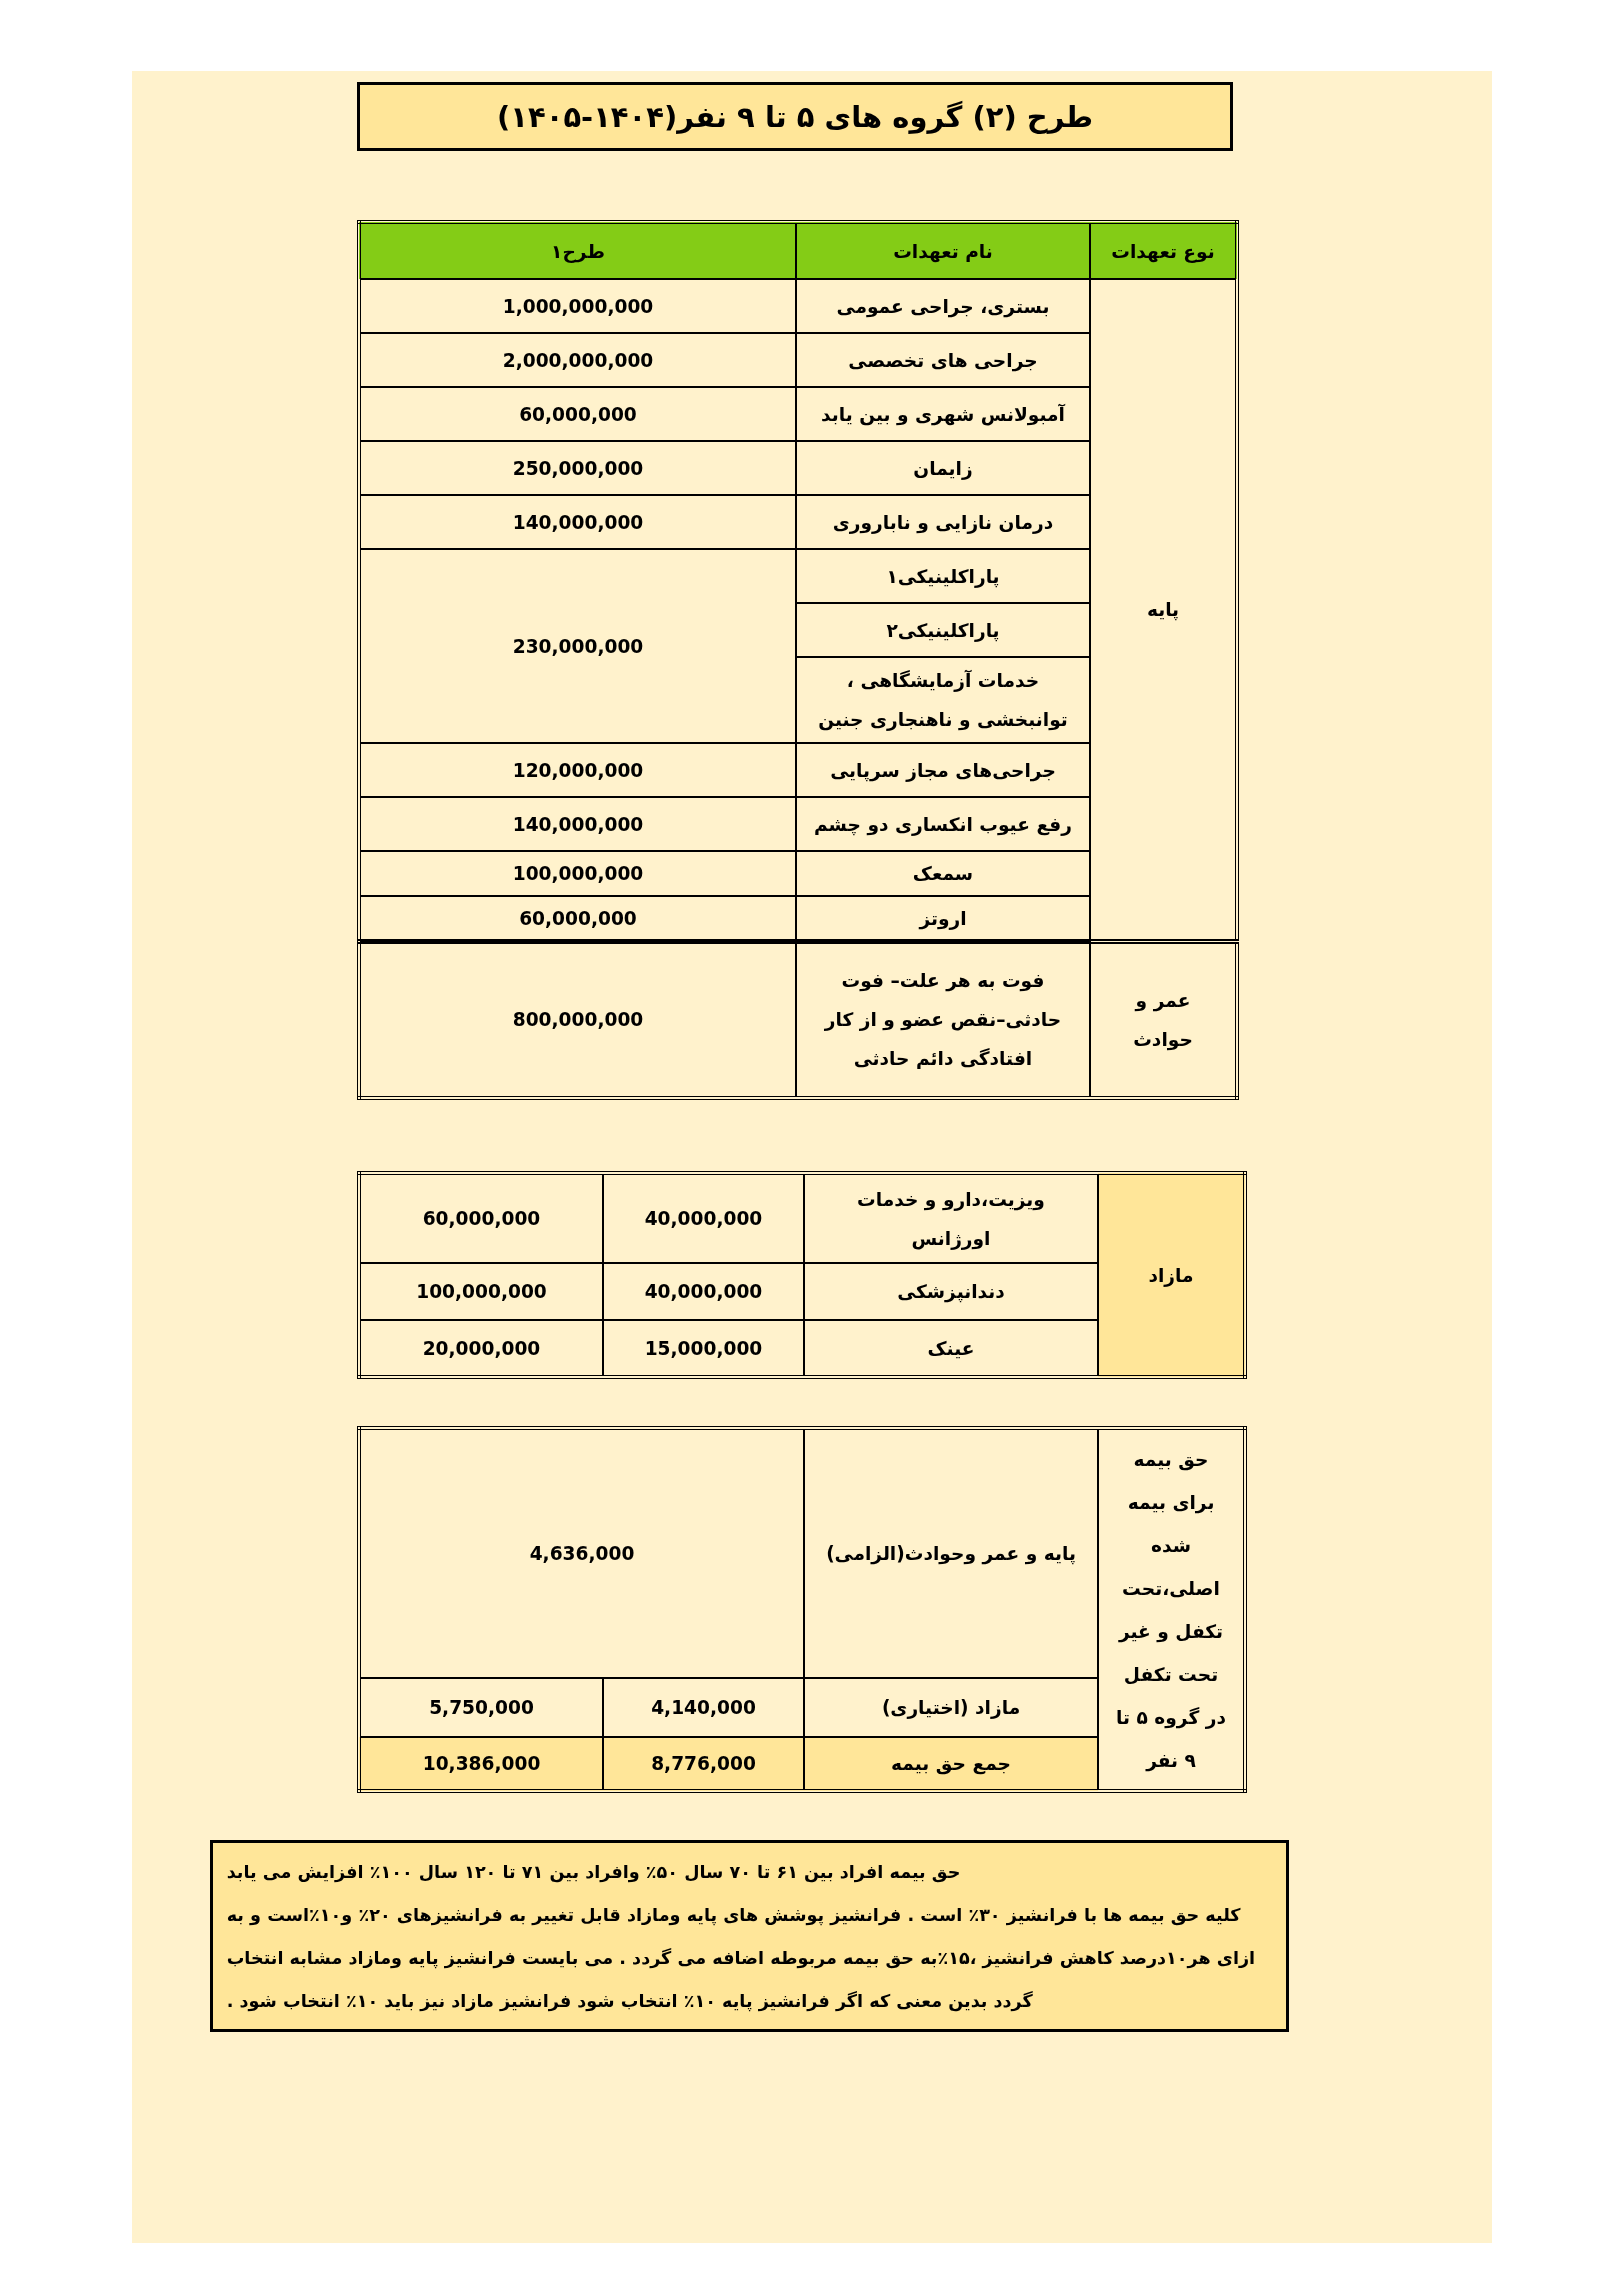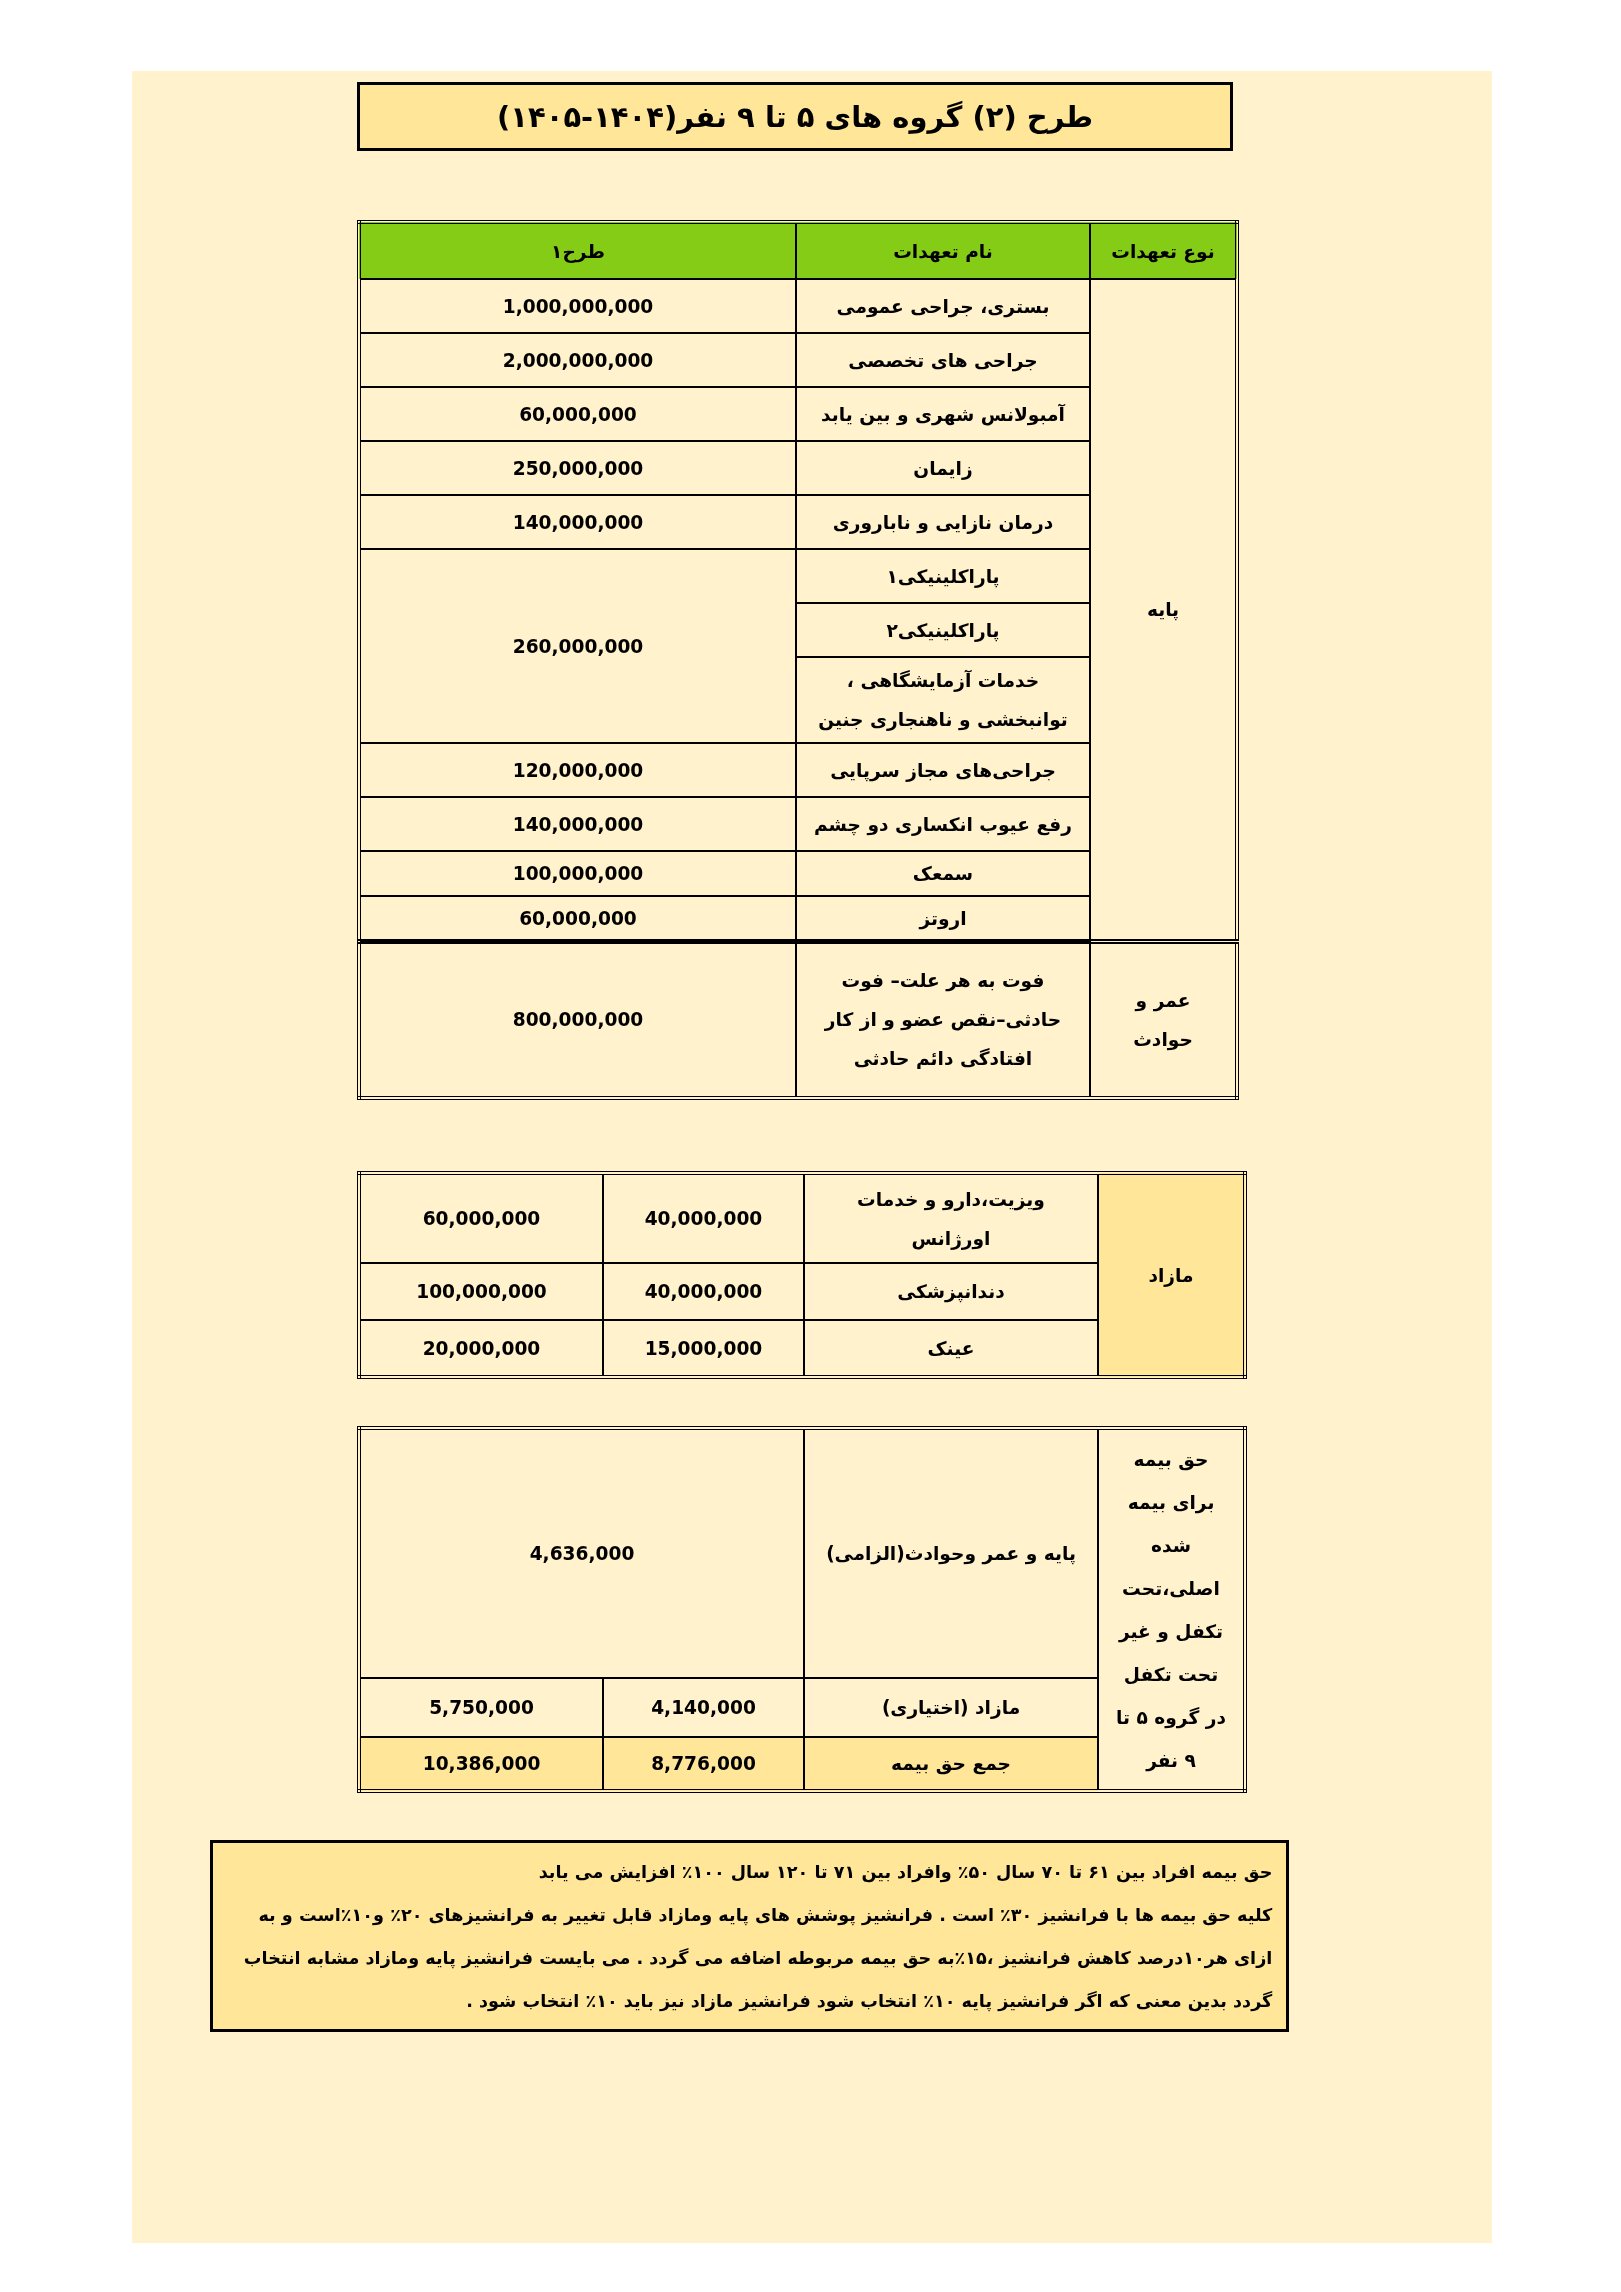--- a/index.html
+++ b/index.html
@@ -27,21 +27,21 @@
     }
     .hdr { background: #84cc16; text-align: center; }
     .name { text-align: center; }
     .val { text-align: center; direction: ltr; }
     .cat { text-align: center; }
     .catfill { background: #FFE699; }
     .totalfill { background: #FFE699; }
     .note {
       position: absolute; left: 210px; top: 1840px; width: 1079px; height: 192px;
       box-sizing: border-box; border: 3.9px solid #000; background: #FFE699;
-      direction: rtl; text-align: right; font-weight: bold; font-size: 17.6px;
+      direction: rtl; text-align: left; font-weight: bold; font-size: 17.6px;
       line-height: 43px; padding: 7.8px 13.7px 0 13.7px;
     }
     .note p { margin: 0; }
   </style>
 </head>
 <body>
 
 <div class="page"></div>
 
 <div class="title-box">طرح (۲) گروه های ۵ تا ۹ نفر(۱۴۰۴-۱۴۰۵)</div>
@@ -74,21 +74,21 @@
   <tr style="height:54px;">
     <td class="name">زایمان</td>
     <td class="val">250,000,000</td>
   </tr>
   <tr style="height:54px;">
     <td class="name">درمان نازایی و ناباروری</td>
     <td class="val">140,000,000</td>
   </tr>
   <tr style="height:54px;margin-left:32px;">
     <td class="name">پاراکلینیکی۱</td>
-    <td class="val" rowspan="3">260,000,000</td>
+    <td class="val" rowspan="3">230,000,000</td>
   </tr>
   <tr style="height:54px;padding-left:16px;">
     <td class="name">پاراکلینیکی۲</td>
   </tr>
   <tr style="height:86px;">
     <td class="name">خدمات آزمایشگاهی ، توانبخشی و ناهنجاری جنین</td>
   </tr>
   <tr style="height:54px;">
     <td class="name">جراحی‌های مجاز سرپایی</td>
     <td class="val">120,000,000</td>

